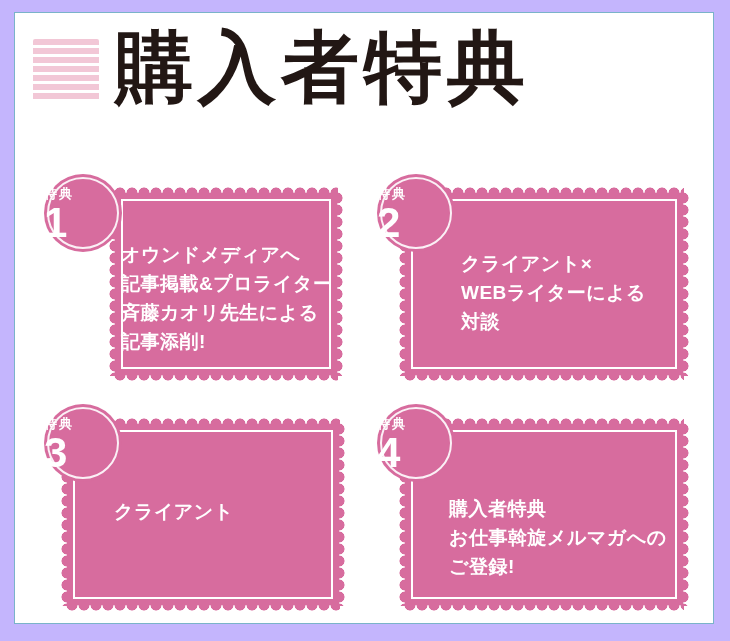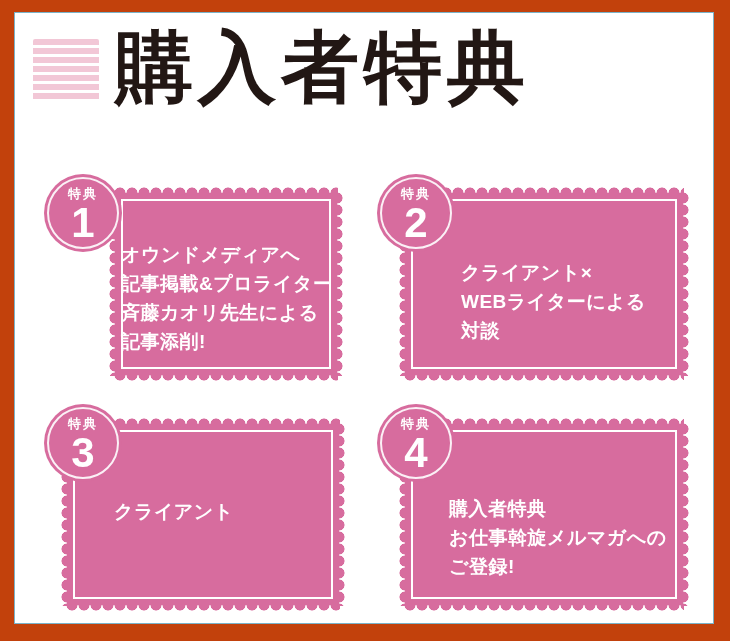--- a/index.html
+++ b/index.html
@@ -7,21 +7,21 @@
     --stripe:#f2c7d6;
     --ink:#221714;
     --border-blue:#7ab3c9;
   }
   *{margin:0;padding:0;box-sizing:border-box}
   body{
     width:730px;height:641px;overflow:hidden;
     background:#000;position:relative;
     font-family:"Liberation Sans","DejaVu Sans",sans-serif;
   }
-  .frame{position:absolute;inset:0;background:#c2410c}
+  .frame{position:absolute;inset:0;background:#c4b5fd}
   .canvas{
     position:absolute;left:14px;top:12px;width:700px;height:612px;
     background:#fff;border:1px solid var(--border-blue);
   }
   .stripes{
     position:absolute;left:18px;top:26px;width:66px;height:62px;
     background:repeating-linear-gradient(to bottom,var(--stripe) 0 6px,#fff 6px 9px);
     border-radius:2px;
   }
   .title{
@@ -48,27 +48,27 @@
       background-size:6px 12px;background-repeat:repeat-y}
   .er{right:0;top:5px;bottom:5px;width:6px;
       background-image:radial-gradient(circle at 0% 50%,var(--pink) 5.2px,transparent 5.8px);
       background-size:6px 12px;background-repeat:repeat-y}
   .innerline{position:absolute;inset:12px;border:2px solid #fff}
   .btxt{
     position:absolute;z-index:3;color:#fff;font-weight:bold;
     font-size:19px;line-height:29px;letter-spacing:.5px;white-space:nowrap;margin-top:7px;
   }
   .t1{left:12px;top:46px}
-  .t2{left:62px;top:64px}
+  .t2{left:62px;top:55px}
   .t3{left:53px;top:72px}
   .t4{left:50px;top:69px}
   
   .badge{
     position:absolute;width:78px;height:78px;border-radius:50%;
-    background:var(--pink);z-index:5;text-align:center;color:#fff;
+    background:var(--pink);z-index:5;text-align:left;color:#fff;
   }
   .badge::before{
     content:"";position:absolute;inset:3px;border-radius:50%;
     border:2px solid rgba(255,255,255,.9);
   }
   .b1{left:29px;top:161px}
   .b2{left:362px;top:161px}
   .b3{left:29px;top:391px}
   .b4{left:362px;top:391px}
   .bw{font-size:13px;font-weight:bold;letter-spacing:2px;padding-top:13px;line-height:1}

